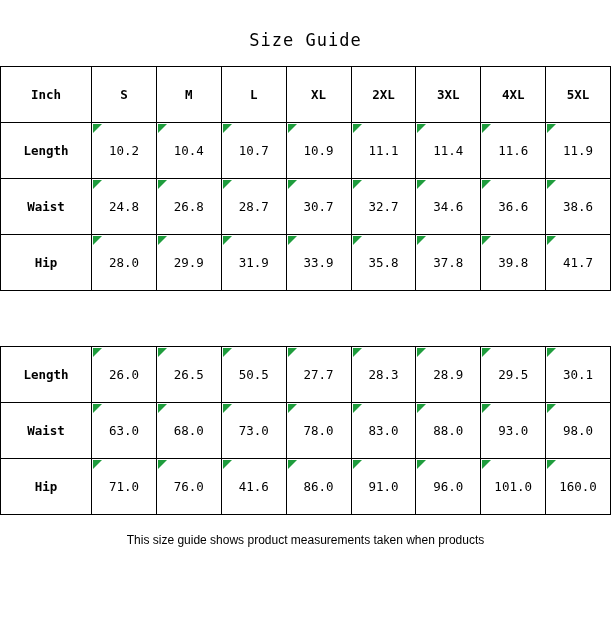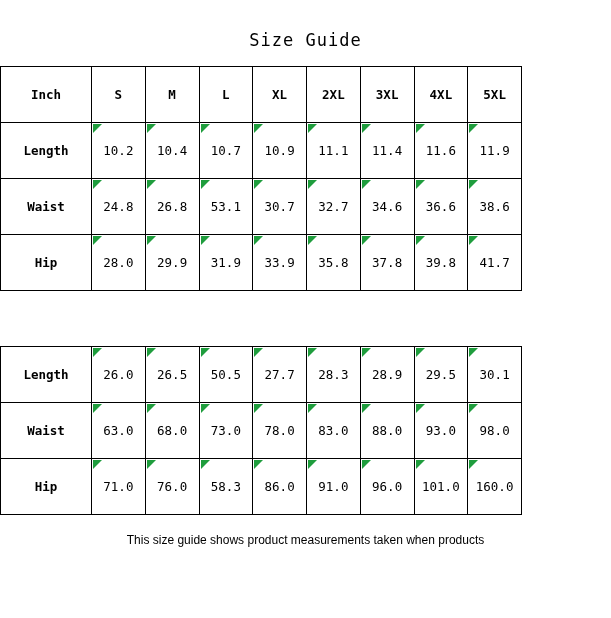--- a/index.html
+++ b/index.html
@@ -23,21 +23,21 @@
   .title {
     text-align: center;
     font-size: 17px;
     letter-spacing: 1px;
     padding-top: 30px;
     padding-bottom: 16px;
     font-family: "DejaVu Sans Mono", monospace;
   }
   table.size-table {
     border-collapse: collapse;
-    width: 522px;
+    width: 611px;
     table-layout: fixed;
   }
   table.size-table td {
     border: 1px solid #000000;
     height: 55px;
     text-align: center;
     vertical-align: middle;
     font-size: 12.5px;
     font-family: "DejaVu Sans Mono", monospace;
     position: relative;
@@ -103,21 +103,21 @@
         <td class="data">10.9</td>
         <td class="data">11.1</td>
         <td class="data">11.4</td>
         <td class="data">11.6</td>
         <td class="data">11.9</td>
       </tr>
       <tr>
         <td class="unit-col head">Waist</td>
         <td class="data">24.8</td>
         <td class="data">26.8</td>
-        <td class="data">53.1</td>
+        <td class="data">28.7</td>
         <td class="data">30.7</td>
         <td class="data">32.7</td>
         <td class="data">34.6</td>
         <td class="data">36.6</td>
         <td class="data">38.6</td>
       </tr>
       <tr>
         <td class="unit-col head">Hip</td>
         <td class="data">28.0</td>
         <td class="data">29.9</td>
@@ -154,21 +154,21 @@
         <td class="data">78.0</td>
         <td class="data">83.0</td>
         <td class="data">88.0</td>
         <td class="data">93.0</td>
         <td class="data">98.0</td>
       </tr>
       <tr>
         <td class="unit-col head">Hip</td>
         <td class="data">71.0</td>
         <td class="data">76.0</td>
-        <td class="data">58.3</td>
+        <td class="data">41.6</td>
         <td class="data">86.0</td>
         <td class="data">91.0</td>
         <td class="data">96.0</td>
         <td class="data">101.0</td>
         <td class="data">160.0</td>
       </tr>
     </tbody>
   </table>
 
   <div class="footer">

